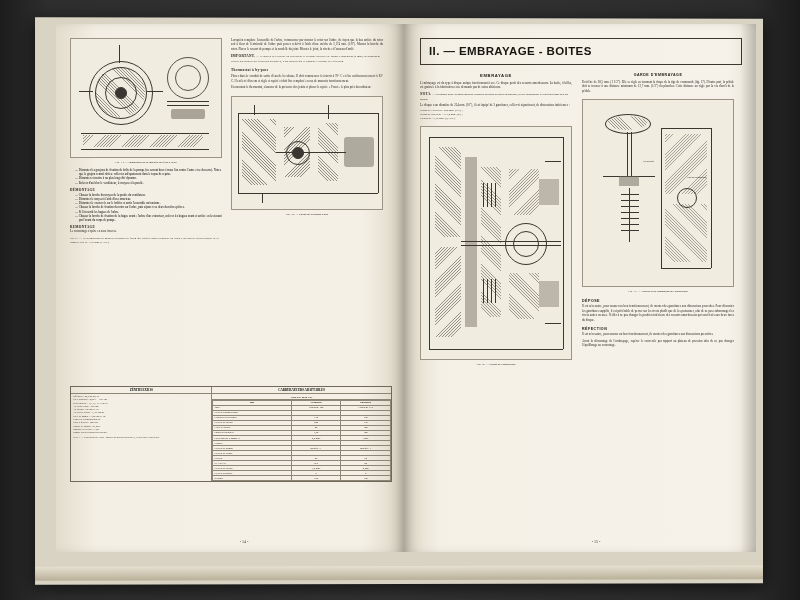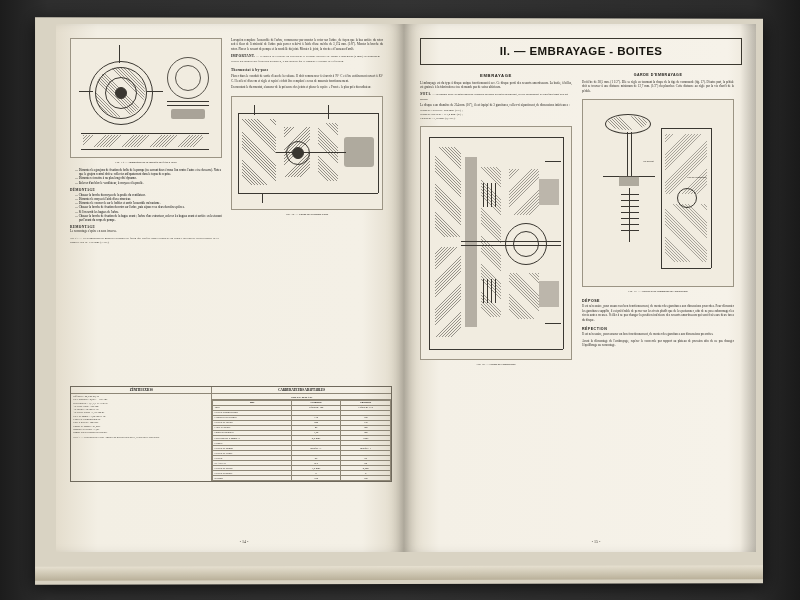--- a/index.html
+++ b/index.html
@@ -62,21 +62,21 @@
 
   
   .tbl{width:100%;border-collapse:collapse;font-size:2.6px;color:#26231e;}
   .tbl td,.tbl th{border:0.4px solid #8d8676;padding:0.4px 1.2px;line-height:1.25;}
   .tbl th{font-weight:bold;text-align:center;}
   .tbl .c{text-align:center;}
 
   
   .rp{position:absolute;inset:0;padding:14px 14px 16px 16px;}
   .chapter{font-family:"Liberation Sans",sans-serif;font-weight:bold;font-size:11.5px;
-           color:#17150f;letter-spacing:.4px;text-align:center;}
+           color:#17150f;letter-spacing:.4px;}
   .chapline{border:0.8px solid #3b382f;padding:6px 8px 7px 8px;margin-bottom:8px;}
   .rcols{display:flex;gap:10px;}
   .rcol{width:152px;}
   .sub{font-family:"Liberation Sans",sans-serif;font-weight:bold;font-size:4.2px;letter-spacing:.6px;color:#1b1914;}
   .sub2{font-family:"Liberation Sans",sans-serif;font-weight:bold;font-size:3.6px;letter-spacing:.5px;color:#1b1914;}
 
   ul.dash{margin:1px 0 1px 0;padding-left:5px;list-style:none;}
   ul.dash li{font-size:3.0px;line-height:1.4;text-indent:-4px;padding-left:4px;}
 
   .shadow-right{position:absolute;right:-2px;top:0;width:18px;height:100%;

